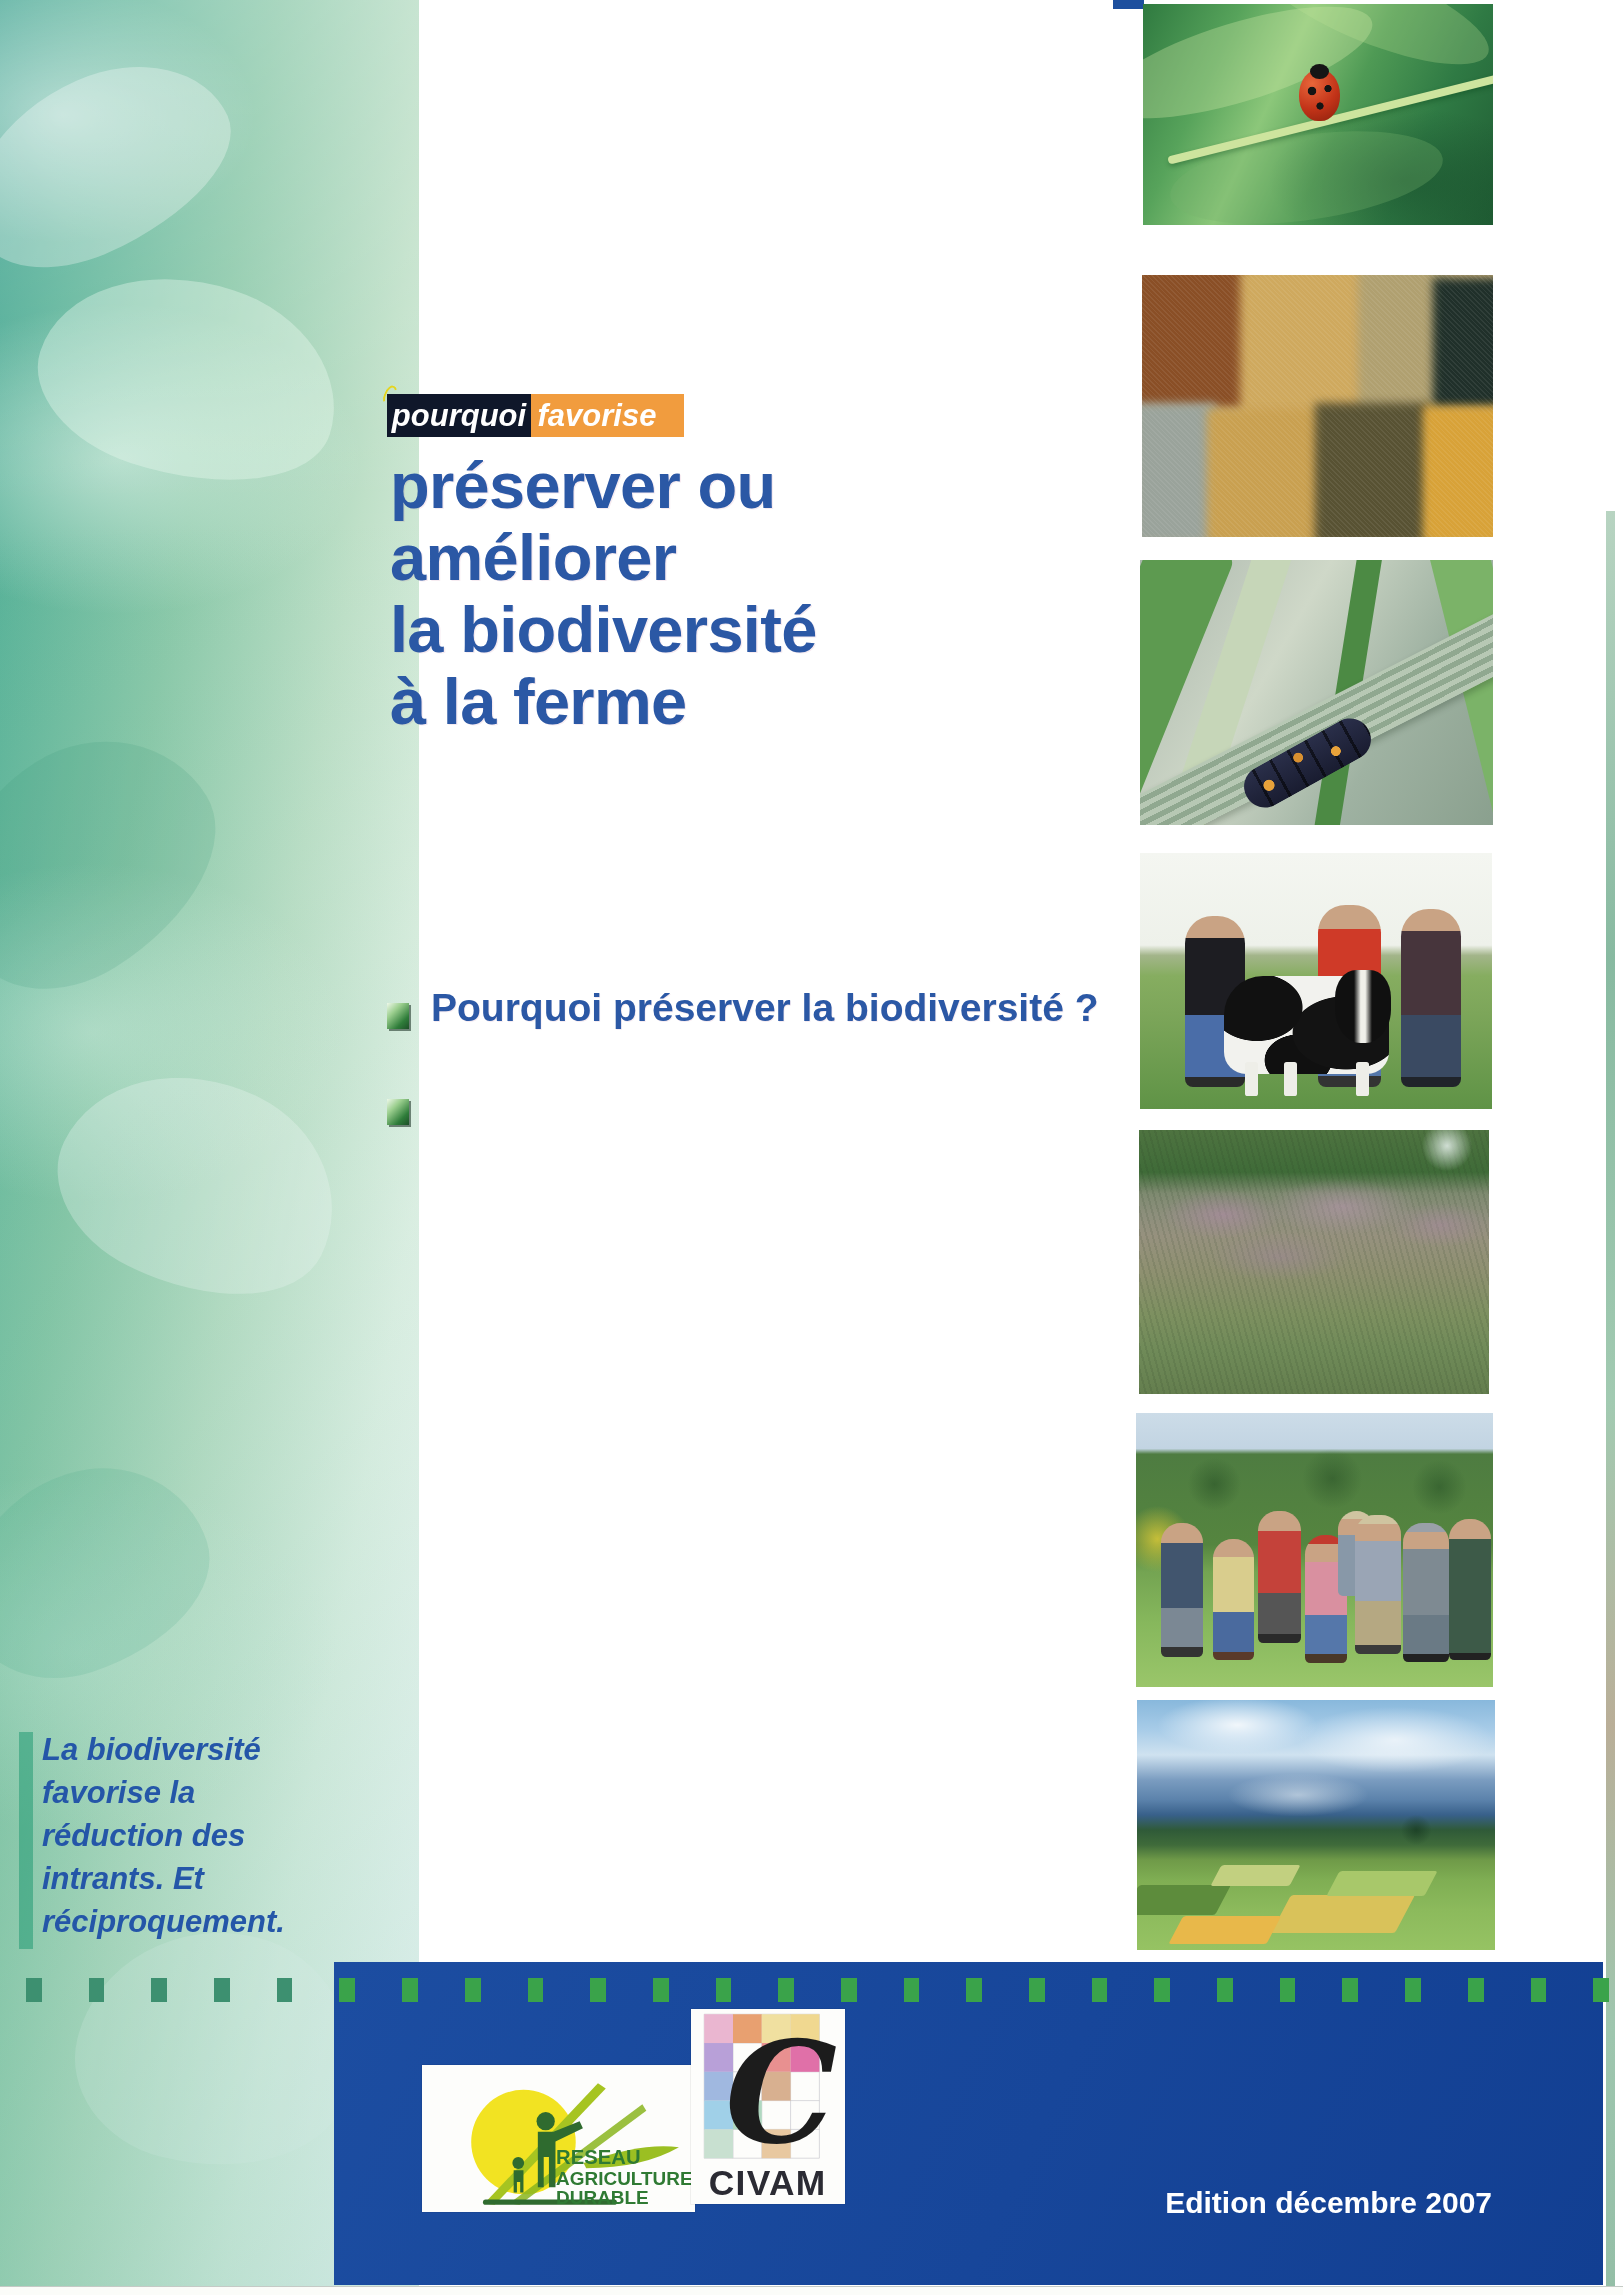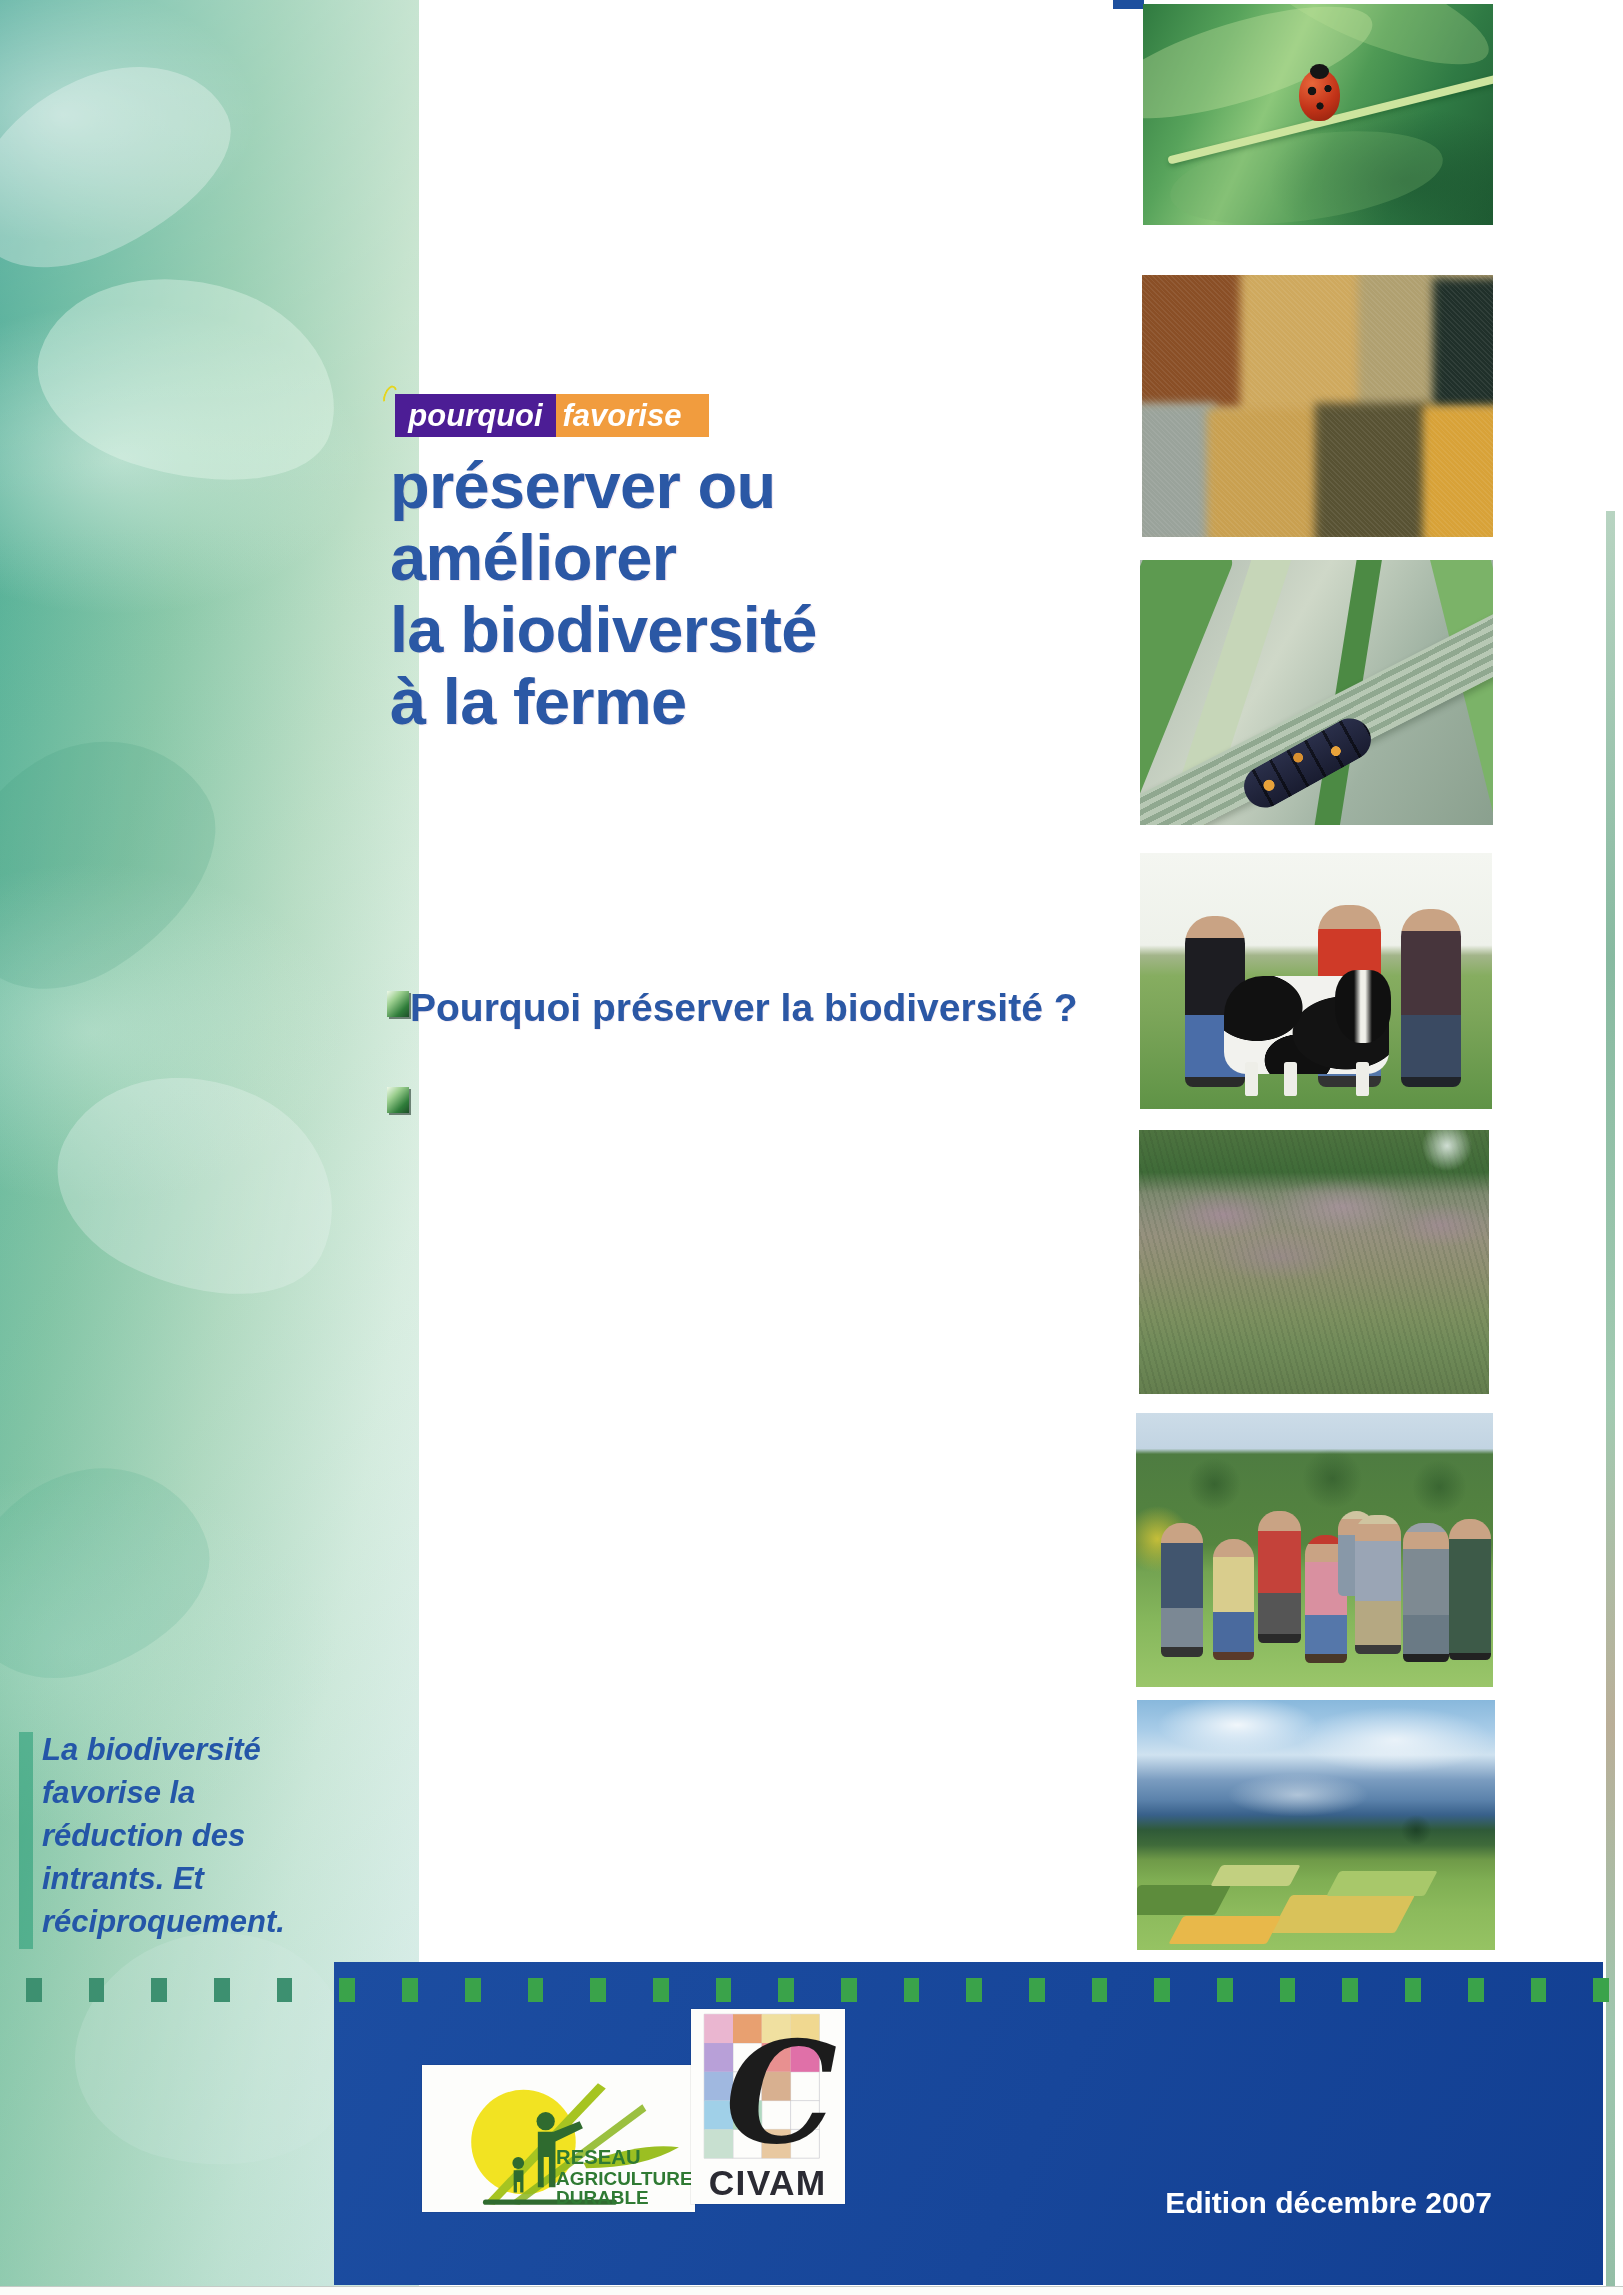--- a/index.html
+++ b/index.html
@@ -26,37 +26,37 @@
   .petal.l2{left:39px;top:281px;width:301px;height:196px;background:rgba(235,250,240,.38);transform:rotate(18deg);}
   .petal.l3{left:-59px;top:753px;width:281px;height:216px;background:rgba(58,150,118,.16);transform:rotate(-32deg);}
   .petal.l4{left:59px;top:1080px;width:281px;height:209px;background:rgba(255,255,255,.30);transform:rotate(26deg);}
   .petal.l5{left:-39px;top:1473px;width:249px;height:196px;background:rgba(60,160,126,.14);transform:rotate(-18deg);}
   .petal.l6{left:79px;top:1931px;width:275px;height:236px;background:rgba(255,255,255,.22);transform:rotate(14deg);}
 
   
   .badge{position:absolute; left:387px; top:394px; height:43px; display:flex;}
   .badge .seg{display:flex; align-items:center; justify-content:center;
     color:#fff; font-style:italic; font-weight:700; font-size:31px;}
-  .badge .why{width:161px; background:#4c1d95;margin-left:8px;}
+  .badge .why{width:144px; background:#0f172a;}
   .badge .how{width:153px; background:#f19c3e; justify-content:flex-start; padding-left:6.5px; box-sizing:border-box;}
   .badge .squiggle{position:absolute; left:-2.6px; top:-9.2px; width:7.9px; height:17px;
     border:2.6px solid #e5d51f; border-right-color:transparent; border-bottom-color:transparent;
     border-radius:50%; transform:rotate(24deg);}
 
   
   .title{
     position:absolute; left:390px; top:450px; width:720px;
     font-size:65px; line-height:72px; font-weight:700; letter-spacing:-0.7px;
     color:#2b58a5; white-space:pre-line;
     text-shadow:1.3px 1.3px 0 rgba(170,60,120,.10);
   }
 
   
   .toc{position:absolute; left:387px; top:986px; list-style:none; margin:0; padding:0;}
-  .toc li{display:flex; align-items:flex-start; gap:1px; margin-bottom:53px; height:43px;}
+  .toc li{display:flex; align-items:flex-end; gap:22px; margin-bottom:53px; height:43px;}
   .cube{flex:0 0 auto; width:22px; height:26px; margin-top:5.2px;
     background:linear-gradient(135deg,#eef8ea 0%,#9ccf8f 32%,#2f7d3a 72%,#1d4f28 100%);
     box-shadow:2px 2px 0 rgba(18,40,28,.55);}
   .toc .label{font-size:39px; line-height:43px; font-weight:700; color:#2b58a5;
     text-shadow:0.7px 0.7px 0 rgba(170,60,120,.10);}
 
   
   .quote-bar{position:absolute; left:19px; top:1732px; width:14.4px; height:217px;
     background:rgba(43,158,120,.60);}
   .quote-text{position:absolute; left:42px; top:1728px; width:281px;

